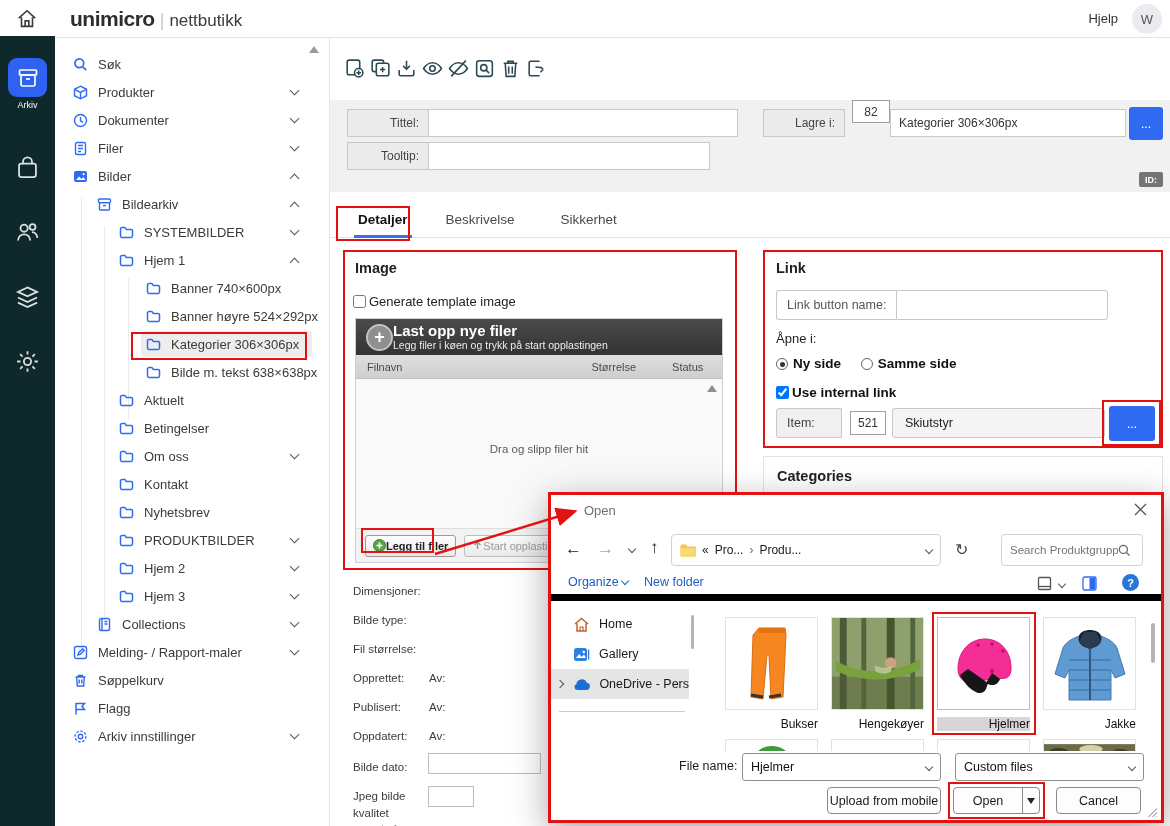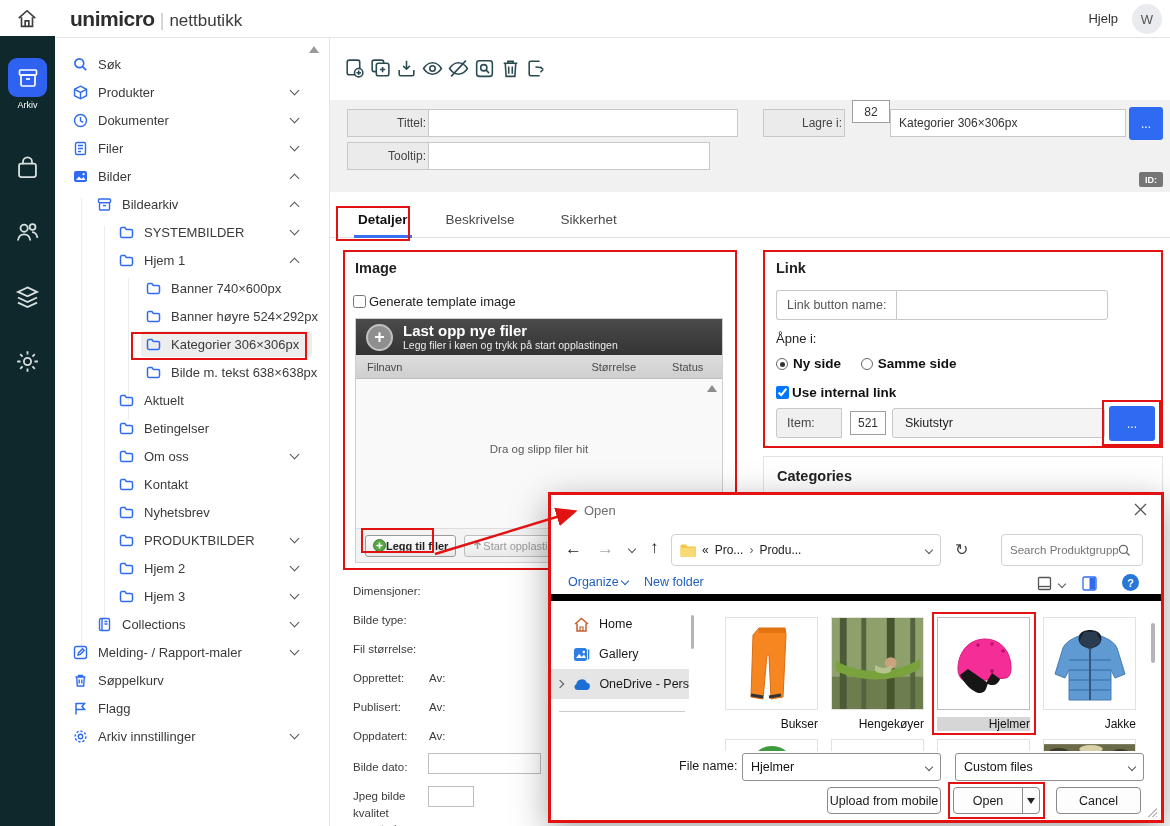--- a/index.html
+++ b/index.html
@@ -34,21 +34,21 @@
   .chev.down{transform:rotate(45deg);top:9px}
   .chev.up{transform:rotate(-135deg);top:13px}
   .selrow{position:absolute;left:86px;top:1px;right:18px;height:26px;background:#ededed;border-radius:3px;z-index:-1}
   .guide{position:absolute;width:1px;background:#ececec}
 
   
   .toolbar{position:absolute;left:343px;top:57px;display:flex;gap:3px;z-index:2}
   .tbico{width:23px;height:23px;cursor:pointer}
 
   .formpanel{position:absolute;left:330px;top:100px;width:840px;height:92px;background:#f1f1f1;z-index:2}
-  .fl{position:absolute;height:28px;background:#ebebeb;border:1px solid #c8c8c8;display:flex;align-items:center;justify-content:flex-end;padding-right:2px;font-size:12px;color:#444}
+  .fl{position:absolute;height:28px;background:#ebebeb;border:1px solid #c8c8c8;display:flex;align-items:center;justify-content:flex-end;padding-right:9px;font-size:12px;color:#444}
   .fi{position:absolute;height:28px;background:#fff;border:1px solid #c8c8c8;font-size:12px;color:#333;padding:0 8px;font-family:"Liberation Sans",sans-serif}
   .numbox{position:absolute;background:#fff;border:1px solid #9f9f9f;font-size:12px;color:#333;display:flex;align-items:center;justify-content:center}
   .bluebtn{position:absolute;background:#2f6bf2;color:#fff;border-radius:3px;display:flex;align-items:center;justify-content:center;font-size:12px;cursor:pointer}
   .idbadge{position:absolute;left:1139px;top:172px;width:24px;height:15px;background:#757575;border-radius:2px;color:#fff;font-size:9px;font-weight:bold;display:flex;align-items:center;justify-content:center;z-index:2}
 
   .tabs{position:absolute;left:330px;top:205px;width:840px;height:33px;border-bottom:1px solid #e2e2e2;display:flex;z-index:2}
   .tab{font-size:13.5px;color:#4a4a4a;padding:7px 14px;cursor:pointer;position:relative}
   .tab.active{color:#111;font-weight:bold}
   .tab.active:after{content:"";position:absolute;left:10px;right:10px;bottom:-1px;height:3px;background:#3a6ff0}
 
@@ -392,21 +392,21 @@
 
 <div class="abs panel-title" style="left:355px;top:260px;font-weight:bold;z-index:2">Image</div>
 <label class="abs" style="left:353px;top:294px;font-size:13px;color:#222;display:flex;align-items:center;gap:3px;z-index:2">
   <input type="checkbox" style="width: 13px; height: 13px;">
   <span>Generate template image</span>
 </label>
 
 <div class="upwrap">
   <div class="uphead">
     <div class="plus-circ">+</div>
-    <div style="margin-left:10px">
+    <div style="">
       <div style="color:#fff;font-size:15px;font-weight:bold;line-height:1.1">Last opp nye filer</div>
       <div style="color:#ececec;font-size:10.5px">Legg filer i køen og trykk på start opplastingen</div>
     </div>
   </div>
   <div class="upcols">
     <span style="margin-left:11px">Filnavn</span>
     <span style="margin-left:189px">Størrelse</span>
     <span style="margin-left:36px">Status</span>
   </div>
   <div class="updrop">

